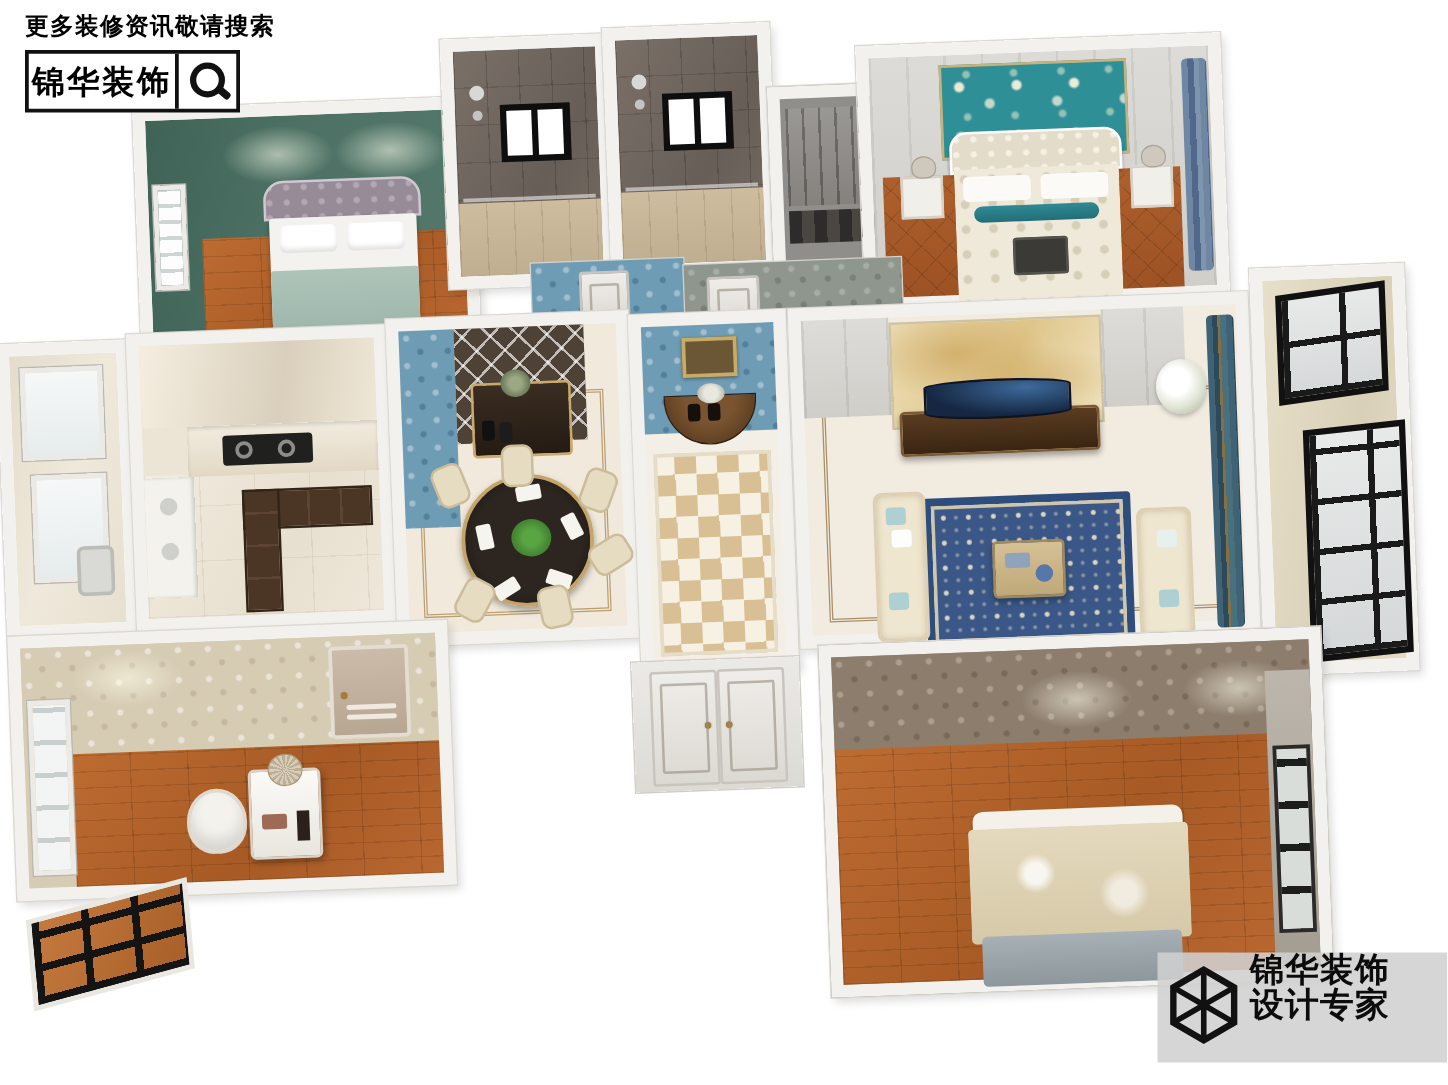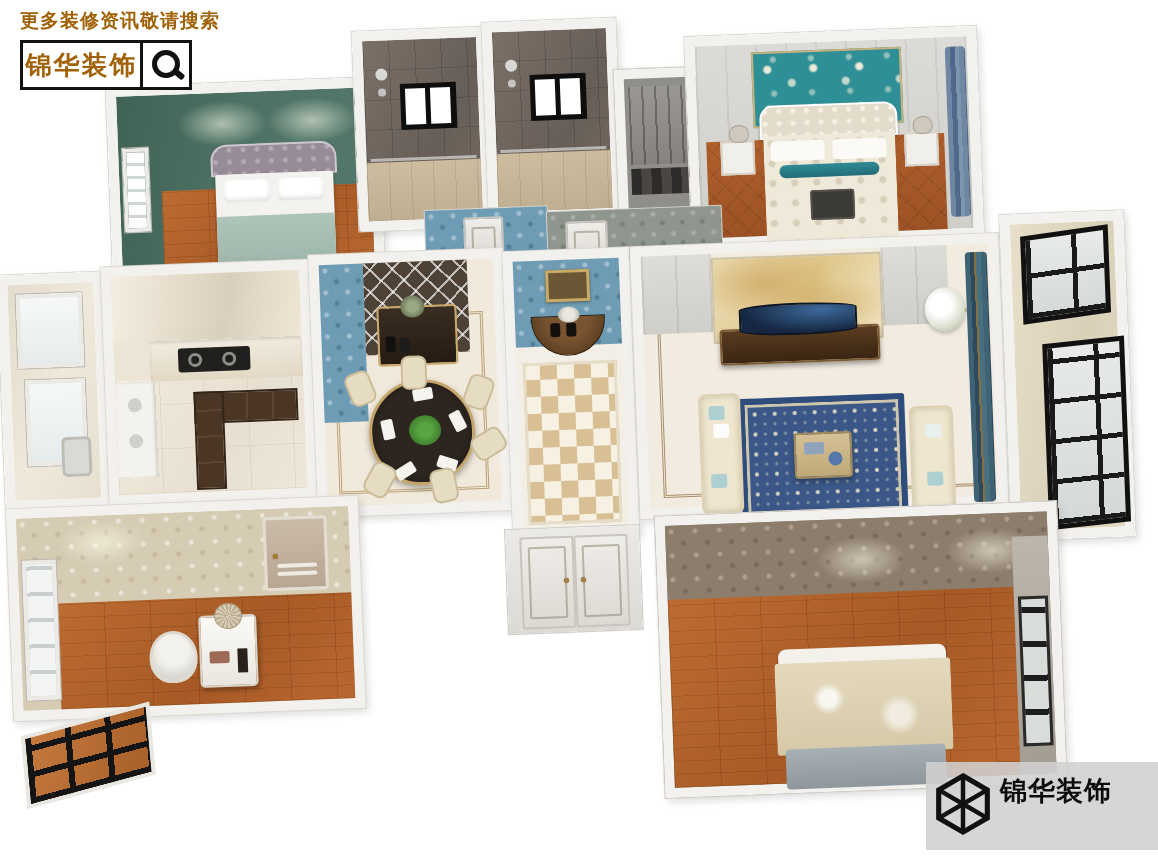--- a/index.html
+++ b/index.html
@@ -66,21 +66,21 @@
   .whiteframe-window{background:linear-gradient(#f6f8f8,#e6ecec);border:4px solid #eceae6;box-shadow:0 0 0 1px #b9b6b0;}
   .blackgrid{background:
     repeating-linear-gradient(0deg,#1a1a1a 0 5px,transparent 5px 40px),
     repeating-linear-gradient(90deg,#1a1a1a 0 5px,transparent 5px 46px),
     linear-gradient(#e8eaea,#d5d8d8);border:5px solid #111;}
   .door{background:linear-gradient(#efede9,#dcd9d3);border:2px solid #c9c5be;border-radius:3px;position:absolute;}
   .door::after{content:"";position:absolute;inset:8px 6px;border:2px solid rgba(150,140,125,.6);border-radius:2px;}
   .knob{position:absolute;width:5px;height:5px;border-radius:50%;background:#a97c2f;box-shadow:0 0 1px #5e430f;}
 
   
-  .wm-top{position:absolute;left:20px;top:8px;z-index:50;color:#a16207;}
+  .wm-top{position:absolute;left:20px;top:8px;z-index:50;color:#000000;}
   .wm-top .hint{font-size:19px;font-weight:bold;letter-spacing:1px;}
   .wm-top .box{margin-top:6px;width:166px;height:44px;border:3px solid #111;background:#fff;display:flex;align-items:stretch;}
   .wm-top .brand{flex:1;display:flex;align-items:center;justify-content:center;font-size:26px;font-weight:bold;letter-spacing:2px;}
   .wm-top .mag{width:46px;border-left:3px solid #111;position:relative;}
   .mag-circle{position:absolute;left:9px;top:7px;width:18px;height:18px;border:5px solid #111;border-radius:50%;}
   .mag-handle{position:absolute;left:29px;top:28px;width:13px;height:6px;background:#111;transform:rotate(40deg);border-radius:2px;}
   .wm-bot{position:absolute;right:0;bottom:18px;width:232px;height:88px;background:rgba(208,208,208,.88);z-index:50;
           display:grid;grid-template-columns:74px 1fr;grid-template-rows:58px 26px;align-items:center;}
   .wm-bot .cube{grid-row:1/3;justify-self:center;align-self:center;}
   .wm-bot .brands{font-weight:bold;color:#0c0c0c;font-size:27px;line-height:1.05;letter-spacing:1px;}
@@ -296,15 +296,16 @@
     </div>
   </div>
 
   <div class="wm-bot">
     <svg class="cube" width="64" height="64" viewBox="0 0 100 100">
       <path d="M50 6 L88 28 L88 72 L50 94 L12 72 L12 28 Z" fill="none" stroke="#111" stroke-width="8"></path>
       <path d="M50 6 L50 50 L88 28 M50 50 L12 28 M50 50 L50 94 M50 50 L88 72 M50 50 L12 72" fill="none" stroke="#111" stroke-width="7"></path>
     </svg>
     <div class="brands">
       <div>锦华装饰</div>
+      <div>设计专家</div>
     </div>
   </div>
 </div>
 
 </body></html>

